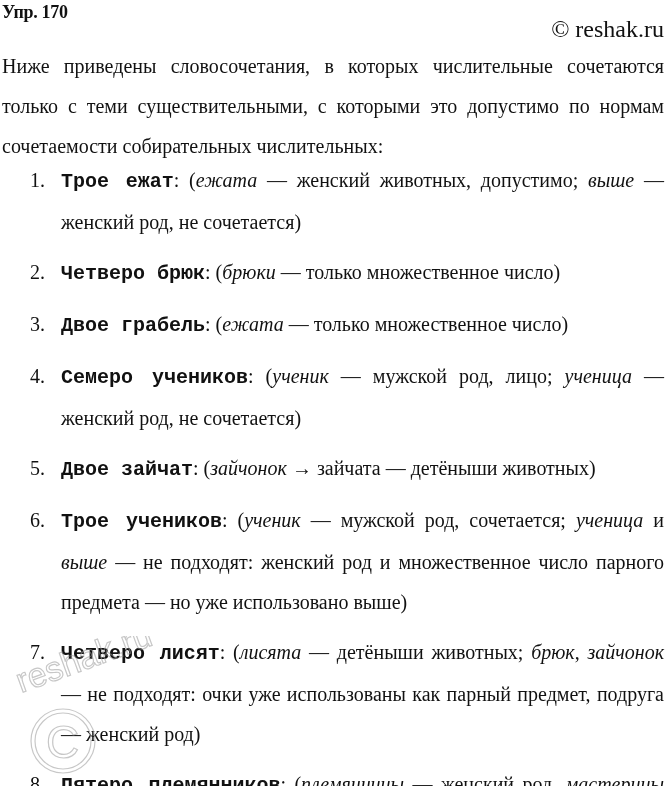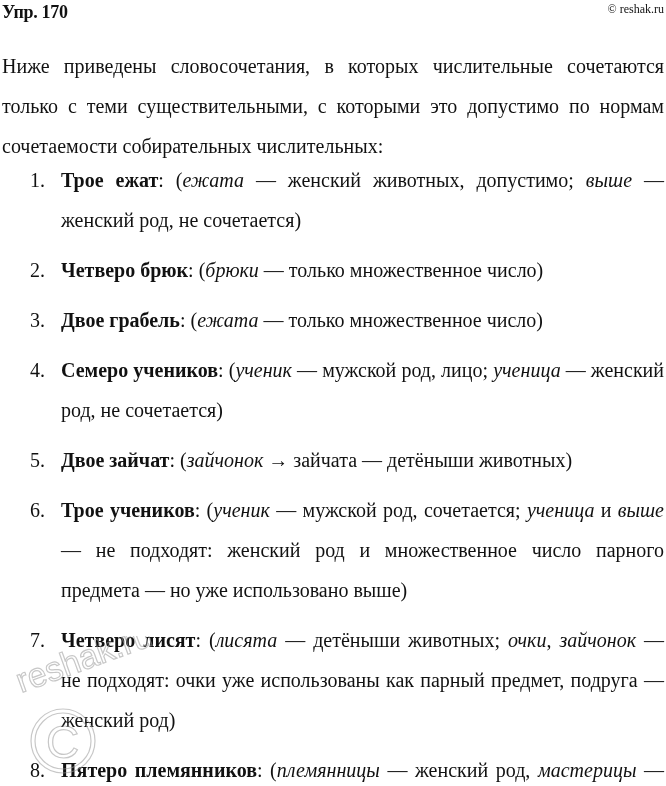--- a/index.html
+++ b/index.html
@@ -2,30 +2,30 @@
 <html><head>
 <meta charset="utf-8">
 <style>
   html, body { margin: 0; padding: 0; background: #ffffff; }
   body {
     width: 666px; height: 786px; overflow: hidden; position: relative;
     font-family: "Liberation Serif", serif; color: #111; font-size: 20px;
   }
   .header { position: absolute; top: 0; left: 0; right: 0; height: 32px; }
   .title { position: absolute; left: 2px; top: 2px; font-weight: bold; font-size: 18px; letter-spacing: -0.3px; }
-  .site { position: absolute; right: 2px; top: 2px; font-size: 12px; margin-left: 48px; }
+  .site { position: absolute; right: 2px; top: 16px; font-size: 24px; margin-left: 48px; }
   .intro {
     position: absolute; left: 2px; top: 46px; width: 662px;
     line-height: 40px; text-align: justify; text-align-last: left;
   }
   .list { position: absolute; left: 30px; top: 160px; width: 634px; margin: 0; padding: 0; list-style: none; }
   .item { display: flex; line-height: 40px; margin-bottom: 10px; }
   .num { width: 31px; flex: none; }
   .txt { flex: 1; text-align: justify; text-align-last: left; }
-  b { font-weight: bold; }
+  b { font-weight: bold; font-family: Liberation Mono, monospace; }
   i { }
   .watermark {
     position: absolute; left: 8px; top: 636px; width: 150px; height: 150px;
     pointer-events: none; opacity: 0.55;
   }
 </style>
 </head>
 <body>
 
 <div class="header">
@@ -55,21 +55,21 @@
     <li class="item">
       <span class="num">5.</span>
       <span class="txt"><b>Двое зайчат</b><span>: (</span><i>зайчонок</i><span> → зайчата — детёныши животных)</span></span>
     </li>
     <li class="item">
       <span class="num">6.</span>
       <span class="txt"><b>Трое учеников</b><span>: (</span><i>ученик</i><span> — мужской род, сочетается; </span><i>ученица</i><span> и </span><i>выше</i><span> — не подходят: женский род и множественное число парного предмета — но уже использовано выше)</span></span>
     </li>
     <li class="item">
       <span class="num">7.</span>
-      <span class="txt"><b>Четверо лисят</b><span>: (</span><i>лисята</i><span> — детёныши животных; </span><i>очки</i><span>, </span><i>зайчонок</i><span> — не подходят: очки уже использованы как парный предмет, подруга — женский род)</span></span>
+      <span class="txt"><b>Четверо лисят</b><span>: (</span><i>лисята</i><span> — детёныши животных; </span><i>брюк</i><span>, </span><i>зайчонок</i><span> — не подходят: очки уже использованы как парный предмет, подруга — женский род)</span></span>
     </li>
     <li class="item">
       <span class="num">8.</span>
       <span class="txt"><b>Пятеро племянников</b><span>: (</span><i>племянницы</i><span> — женский род, </span><i>мастерицы</i><span> — тоже женский, </span></span>
     </li>
   </ol>
 
 <svg class="watermark" viewBox="0 0 150 150">
   <text x="10" y="40" font-family="Liberation Sans, sans-serif" font-size="34" fill="none" stroke="#9a9a9a" stroke-width="1.2" transform="rotate(-20 60 40)">reshak.ru</text>
   <circle cx="55" cy="105" r="32" fill="none" stroke="#9a9a9a" stroke-width="1.2"></circle>

